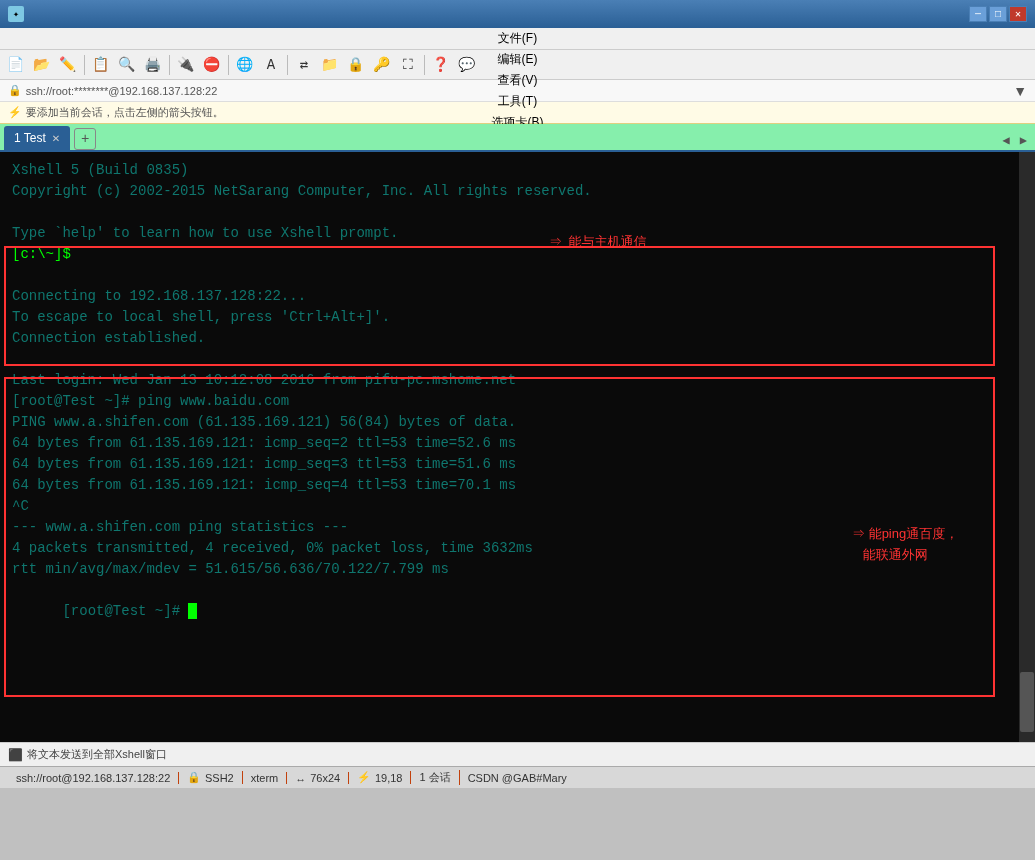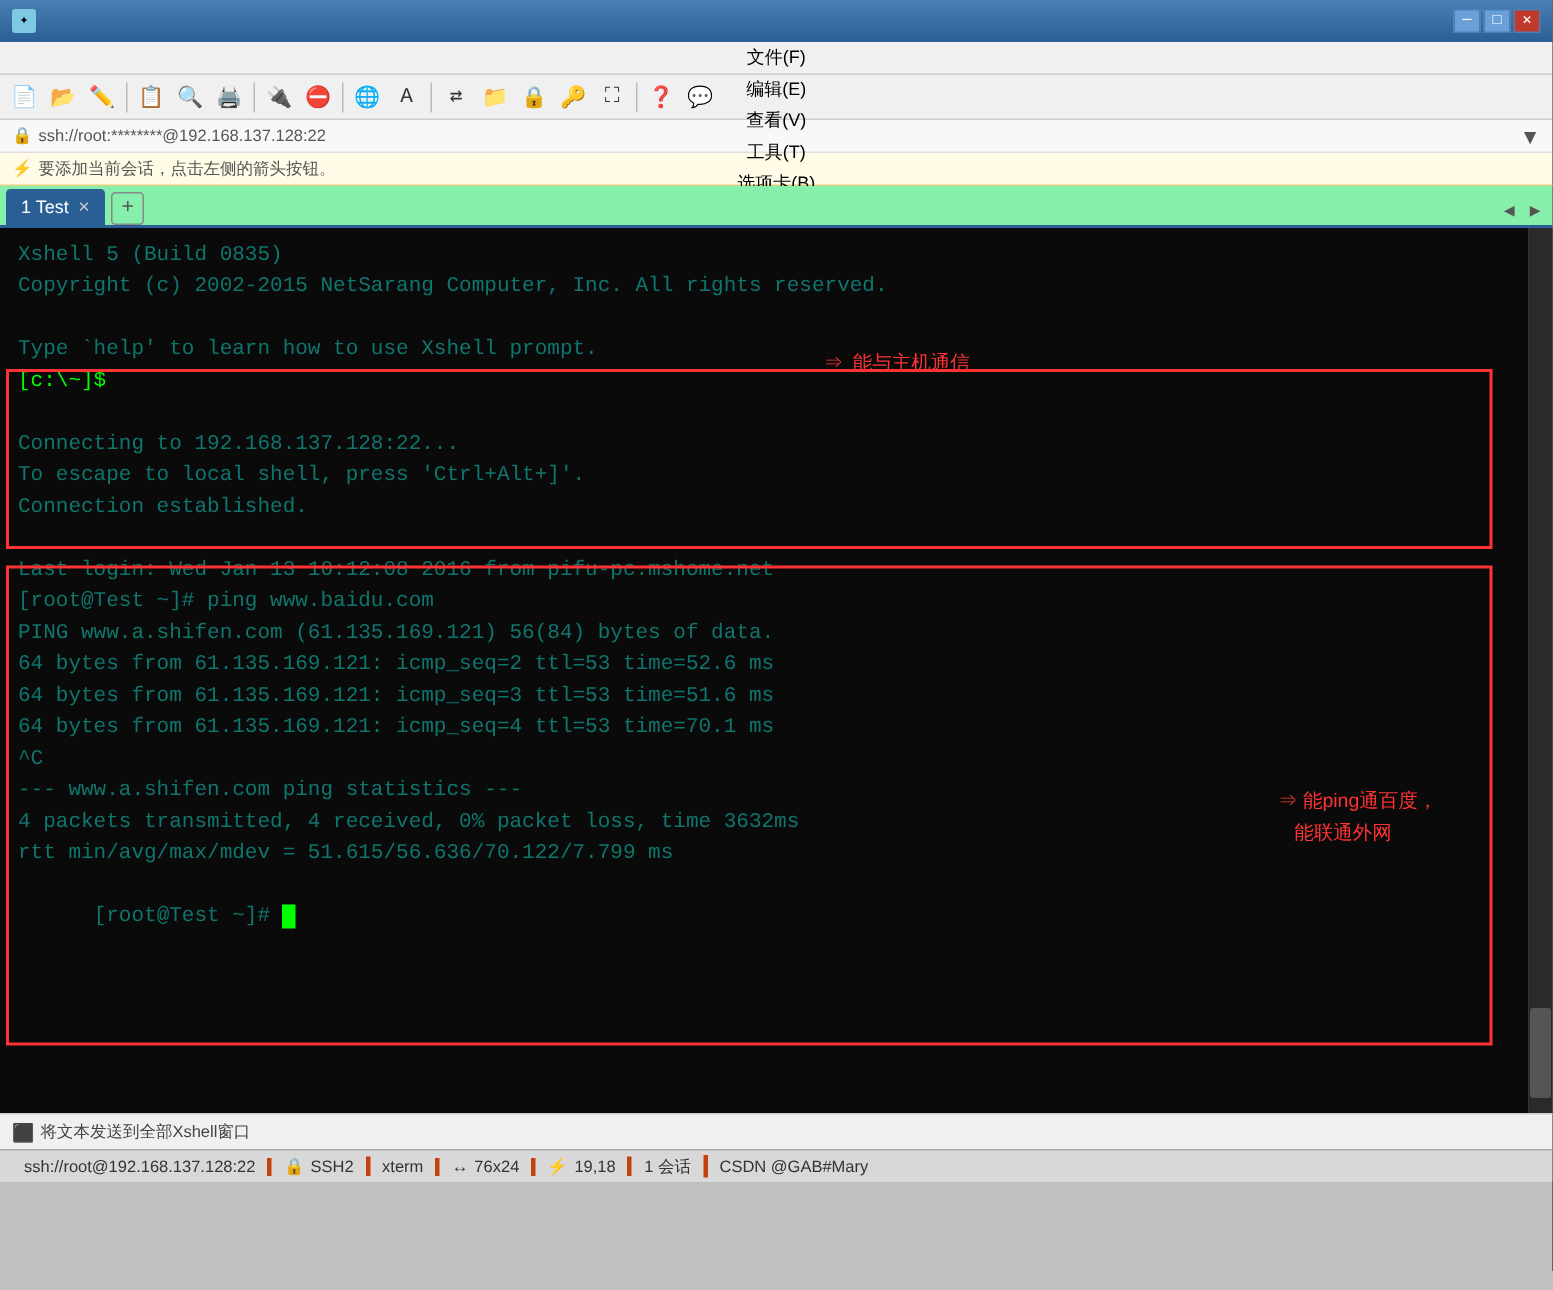--- a/index.html
+++ b/index.html
@@ -155,21 +155,21 @@
       background: #d8d8d8;
       height: 22px;
       display: flex;
       align-items: center;
       padding: 0 8px;
       font-family: 'Segoe UI', sans-serif;
       font-size: 11px;
       color: #333;
       border-top: 1px solid #aaa;
     }
-    .status-section { padding: 0 8px; border-right: 3px solid #c2410c; display: flex; align-items: center; gap: 4px; }
+    .status-section { padding: 0 8px; border-right: 1px solid #c2410c; display: flex; align-items: center; gap: 4px; }
     .status-section:last-child { border-right: none; }
 
     
     .bottom-toolbar {
       background: #f0f0f0;
       height: 24px;
       display: flex;
       align-items: center;
       padding: 0 8px;
       font-family: 'Segoe UI', sans-serif;

